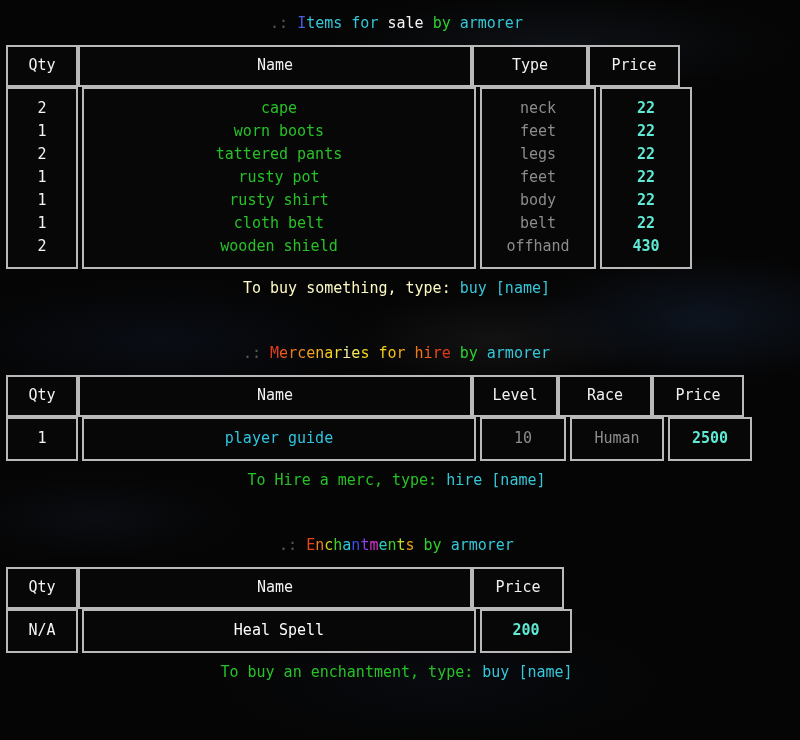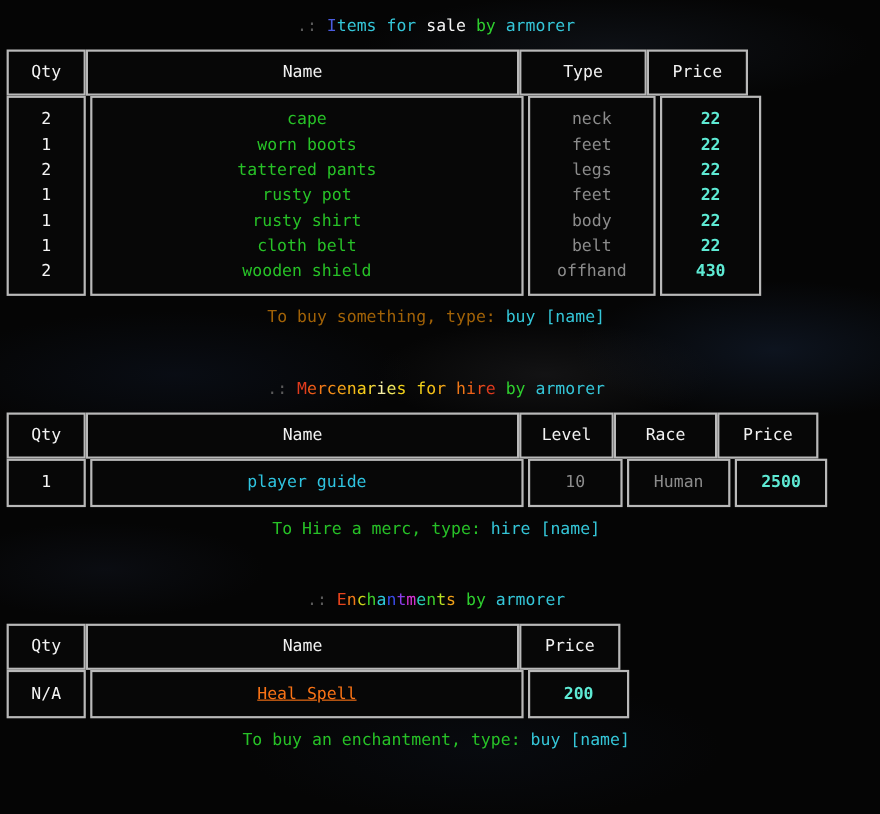--- a/index.html
+++ b/index.html
@@ -81,21 +81,21 @@
     margin: 8px 0 0 2px;
     line-height: 23px;
   }
 
   
   .c-white   { color: #f4f4f4; }
   .c-grey    { color: #8c8c8c; }
   .c-green   { color: #27c127; }
   .c-cyan2   { color: #2fc4e0; }
   .c-gold    { color: #5eead4; font-weight: bold; }
-  .c-lime    { color: #f97316; text-decoration: underline; }
+  .c-lime    { color: #ffffff; }
 </style>
 </head>
 <body>
 
 <div id="backdrop"></div>
 
 <div id="screen">
 
   <div class="section">
 
@@ -142,21 +142,21 @@
             <div class="cellline c-gold">22</div>
             <div class="cellline c-gold">22</div>
             <div class="cellline c-gold">22</div>
             <div class="cellline c-gold">22</div>
             <div class="cellline c-gold">22</div>
             <div class="cellline c-gold">430</div>
           </div>
       </div>
     </div>
 
-    <div class="hint"><span style="color: #a16207;">To buy something, type: </span><span style="color: rgb(53, 198, 216);">buy [name]</span></div>
+    <div class="hint"><span style="color: #fef9c3;">To buy something, type: </span><span style="color: rgb(53, 198, 216);">buy [name]</span></div>
   </div>
 
   <div style="height:40px"></div>
 
   <div class="section">
 
     <div class="section-title"><span style="color: rgb(90, 90, 90);">.: </span><span style="color: rgb(224, 58, 30);">M</span><span style="color: rgb(236, 90, 24);">e</span><span style="color: rgb(240, 120, 24);">r</span><span style="color: rgb(242, 138, 24);">c</span><span style="color: rgb(243, 160, 24);">e</span><span style="color: rgb(245, 184, 24);">n</span><span style="color: rgb(246, 204, 26);">a</span><span style="color: rgb(243, 216, 56);">r</span><span style="color: rgb(247, 240, 168);">i</span><span style="color: rgb(240, 232, 96);">e</span><span style="color: rgb(242, 210, 26);">s</span><span style="color: transparent;"> </span><span style="color: rgb(242, 210, 26);">f</span><span style="color: rgb(243, 192, 24);">o</span><span style="color: rgb(244, 168, 24);">r</span><span style="color: transparent;"> </span><span style="color: rgb(240, 120, 24);">h</span><span style="color: rgb(236, 96, 24);">i</span><span style="color: rgb(232, 74, 28);">r</span><span style="color: rgb(224, 58, 30);">e</span><span style="color: transparent;"> </span><span style="color: rgb(47, 207, 47);">by</span><span style="color: transparent;"> </span><span style="color: rgb(53, 198, 216);">armorer</span></div>
 
     <div>
       <div class="hdr-row">

